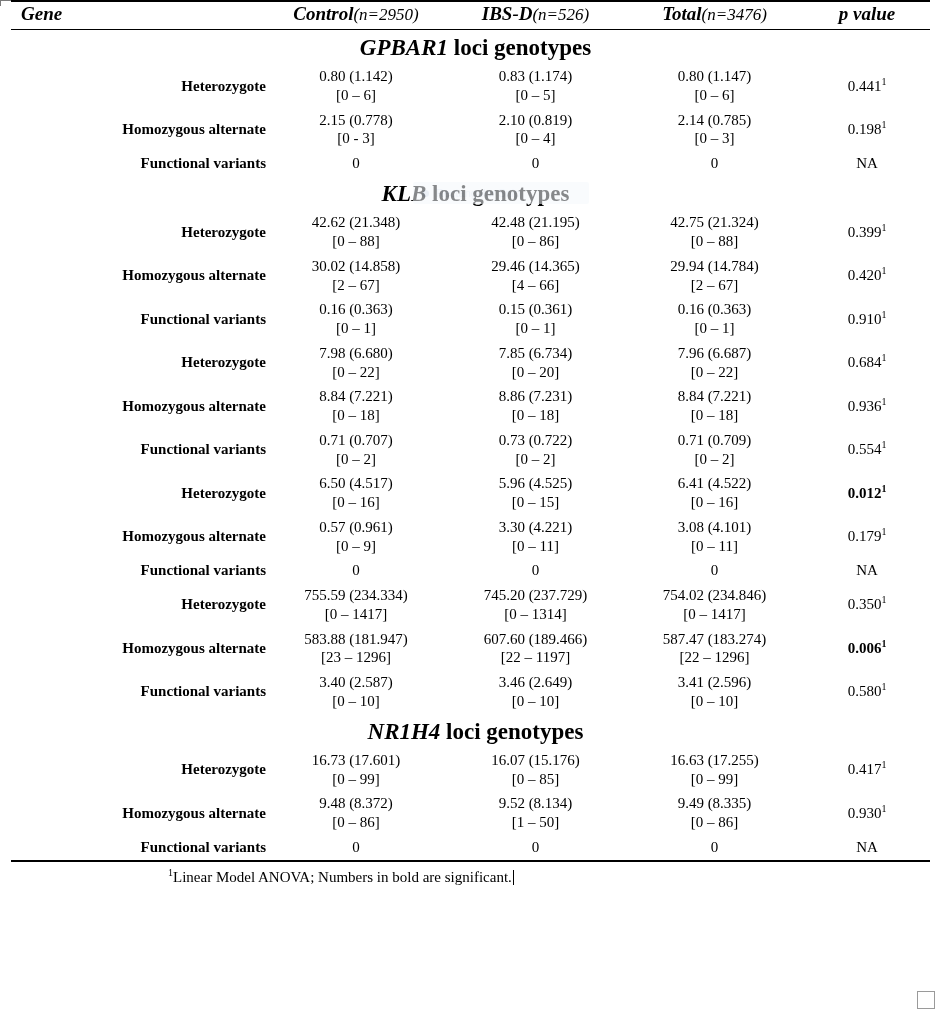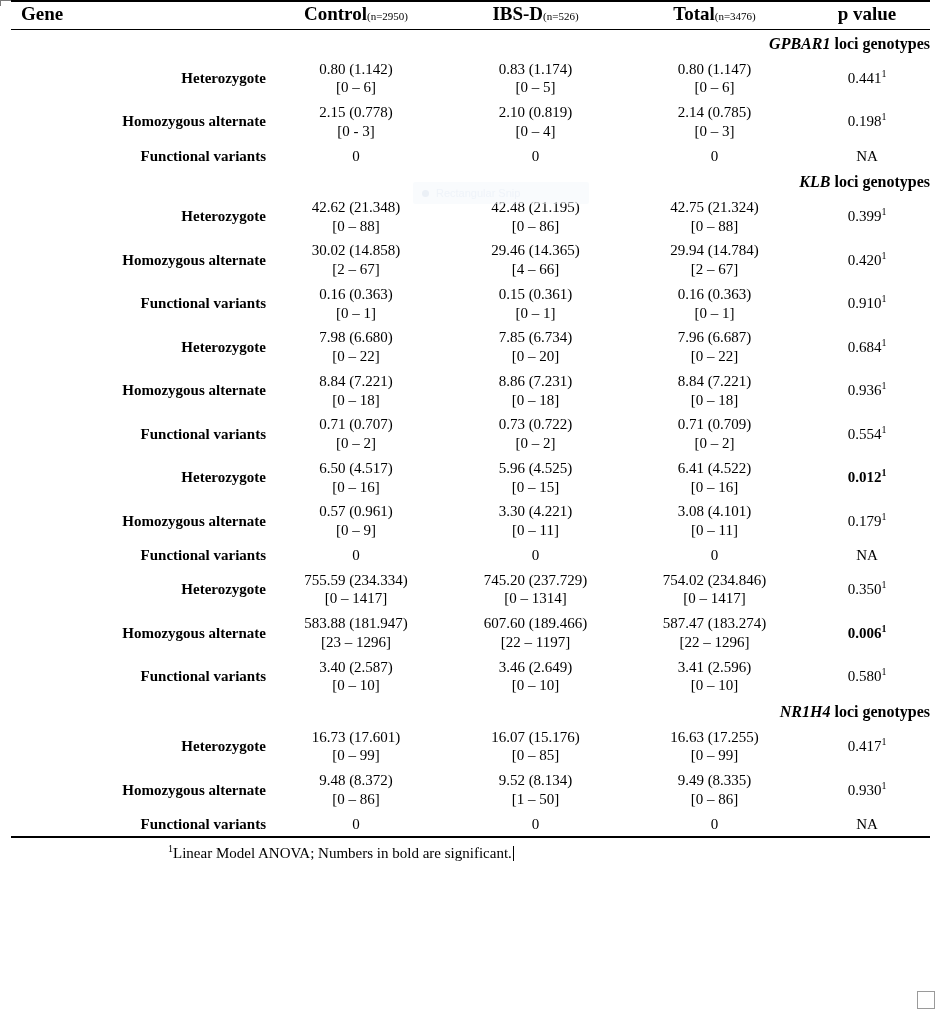--- a/index.html
+++ b/index.html
@@ -54,38 +54,39 @@
   table.genetable col.c-p     { width: 126px; }
 
   thead th {
     font-weight: bold;
     font-size: 19px;
     padding: 2px 0 5px 0;
     border-top: 2.5px solid #000;
     border-bottom: 1.2px solid #000;
     vertical-align: bottom;
     line-height: 1.05;
+    font-style: italic;
   }
   th.h-gene {
     text-align: left;
     padding-left: 10px;
   }
   th.h-num {
     text-align: center;
   }
   th .nsuffix {
     font-weight: normal;
-    font-size: 11px;
+    font-size: 17px;
   }
 
   tr.section-row td {
     padding: 5px 0 4px 10px;
-    font-size: 16px;
+    font-size: 23px;
     font-weight: bold;
-    text-align: right;
+    text-align: center;
     line-height: 1.1;
   }
   .gene-name {
     font-style: italic;
     font-weight: bold;
   }
   .gene-rest {
     font-style: normal;
     font-weight: bold;
   }

